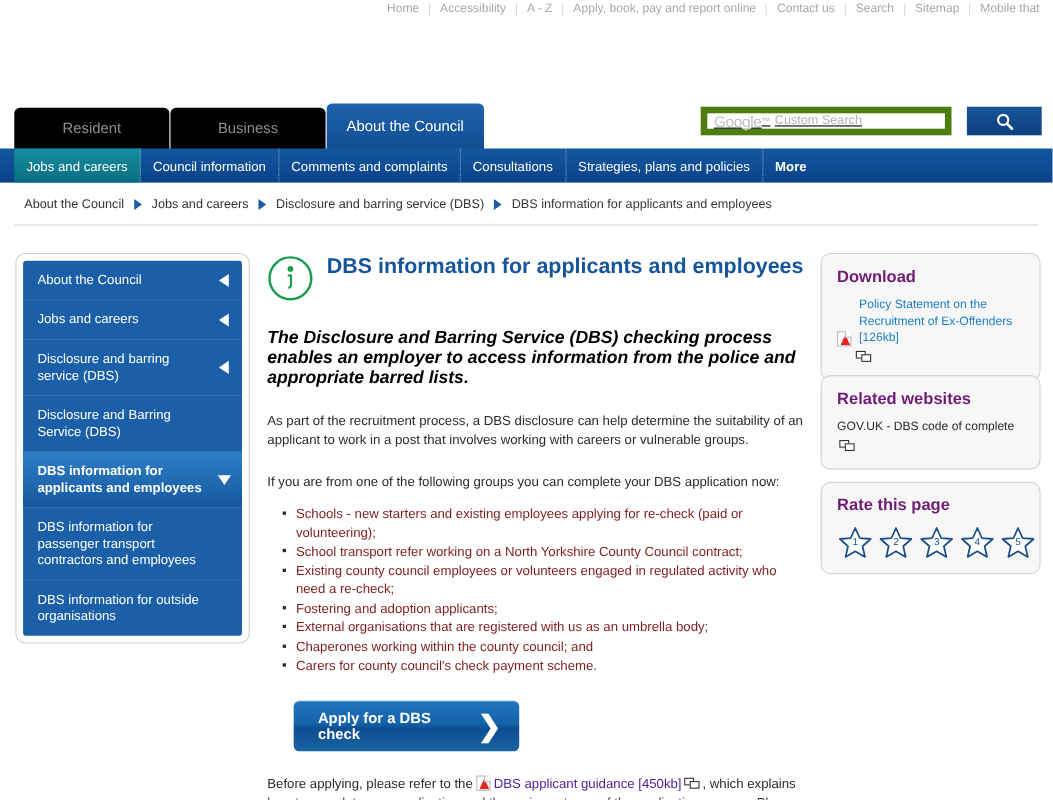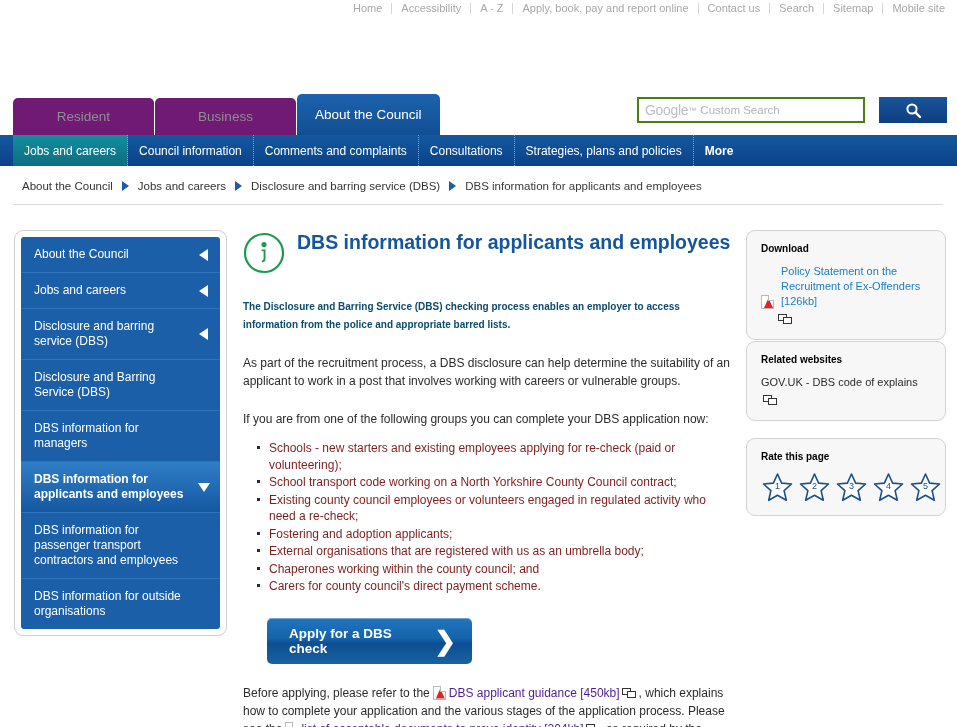--- a/index.html
+++ b/index.html
@@ -29,38 +29,38 @@
 
   
   .tabs {
     position: absolute; top: 94px; left: 13px;
     display: flex; align-items: flex-end;
   }
   .tab {
     height: 38px; line-height: 38px; padding: 0 18px;
     min-width: 141px; text-align: center;
     font-size: 13.5px; color: #8e8e8e;
-    background: #701a75;
+    background: #000000;
     border-radius: 5px 5px 0 0;
     margin-right: 1px;
     white-space: nowrap;
   }
   .tab.active {
     background: #1a5fa8;
     background: linear-gradient(180deg,#1d63ad 0%,#124d92 100%);
     color: #ffffff;
     height: 42px; line-height: 42px;
   }
 
   
   .searchbox {
     position: absolute; top: 97px; left: 637px;
     width: 228px; height: 26px;
-    border: 2px solid #4d7c0f; background: #fff;
-    display: flex; align-items: center; padding-left: 6px;
+    border: 6px solid #4d7c0f; background: #fff;
+    display: flex; align-items: center; padding-left: 6px; text-decoration: underline;
   }
   .searchbox .ph { font-size: 11.5px; color: #b3b3b3; }
   .searchbox .g1 { color:#bfbfbf; font-size:14px; letter-spacing:-0.3px; }
   .searchbtn {
     position: absolute; top: 97px; left: 879px;
     width: 68px; height: 26px;
     background: #11478c;
     background: linear-gradient(180deg,#1a5499 0%,#0d3f80 100%);
     display:flex; align-items:center; justify-content:center;
     border: none; cursor: pointer;
@@ -144,22 +144,22 @@
 
   
   .main { position:absolute; top:230px; left:243px; width:492px; }
   .title-row { display:flex; align-items:flex-start; }
   .info-icon { flex:0 0 auto; margin-right: 12px; margin-top: 2px; }
   h1 {
     margin: 0; font-size: 19.5px; line-height: 25px;
     color: #15559b; font-weight: bold;
   }
   .lede {
-    margin: 20px 0 0 0; font-size: 10px; line-height: 18px;
-    color: #0c4a6e; font-weight: bold;
+    margin: 20px 0 0 0; font-size: 16px; line-height: 18px;
+    color: #000000; font-weight: bold; font-style: italic;
   }
   p.body {
     margin: 20px 0 0 0; font-size: 12px; line-height: 18px; color: #2b2b2b;
   }
   ul.groups { margin: 12px 0 0 0; padding: 0 0 0 26px; }
   ul.groups li {
     font-size: 12px; line-height: 16.5px; color: #7f1d1d;
     margin-bottom: 1px; list-style: none; position: relative;
   }
   ul.groups li:before {
@@ -212,21 +212,21 @@
   
   .rpanel {
     position:absolute; left:746px; width:200px;
     border:1px solid #d3d3d3; border-radius:9px;
     background:#f7f7f7; padding:12px 14px;
   }
   #panel-download { top:230px; }
   #panel-related  { top:341px; }
   #panel-rate     { top:438px; }
   .rpanel h2 {
-    margin:0 0 10px 0; font-size:10px; color:#000000; font-weight:bold;
+    margin:0 0 10px 0; font-size:15px; color:#701a75; font-weight:bold;
   }
   .rpanel .dl-row { display:flex; align-items:flex-end; }
   .rpanel .dl-row .pdf-ico { flex:0 0 auto; margin-top:2px; margin-left:0; }
   .rpanel .dl-text { font-size:11px; line-height:15px; color:#1b7ec4; margin-left:4px; }
   .rpanel .rel-text { font-size:11px; line-height:15px; color:#2b2b2b; }
   .stars { display:flex; gap:4px; margin-top:2px; }
   .star { position:relative; width:33px; height:31px; cursor:pointer; }
   .star span {
     position:absolute; left:0; right:0; top:9px; text-align:center;
     font-size:9px; color:#1b4f86;
@@ -238,21 +238,21 @@
 <div class="page">
 
   <div class="utility" id="utility-nav">
       <a href="#">Home</a>
       <a href="#">Accessibility</a>
       <a href="#">A - Z</a>
       <a href="#">Apply, book, pay and report online</a>
       <a href="#">Contact us</a>
       <a href="#">Search</a>
       <a href="#">Sitemap</a>
-      <a href="#">Mobile site</a>
+      <a href="#">Mobile that</a>
     </div>
 
   <div class="header-blank"></div>
 
   <div class="tabs" id="primary-tabs">
       <div class="tab">Resident</div>
       <div class="tab">Business</div>
       <div class="tab active">About the Council</div>
     </div>
 
@@ -287,21 +287,20 @@
       <span class="crumb">DBS information for applicants and employees</span>
     </div>
   <div class="bc-rule"></div>
 
   <div class="lnav-wrap">
     <div class="lnav" id="left-nav">
         <div class="lnav-item"><span>About the Council</span><span class="arrow-left"></span></div>
         <div class="lnav-item"><span>Jobs and careers</span><span class="arrow-left"></span></div>
         <div class="lnav-item"><span>Disclosure and barring service (DBS)</span><span class="arrow-left"></span></div>
         <div class="lnav-item"><span>Disclosure and Barring Service (DBS)</span></div>
-        <div class="lnav-item"><span>DBS information for managers</span></div>
         <div class="lnav-item current"><span>DBS information for applicants and employees</span><span class="arrow-down"></span></div>
         <div class="lnav-item"><span>DBS information for passenger transport contractors and employees</span></div>
         <div class="lnav-item"><span>DBS information for outside organisations</span></div>
       </div>
   </div>
 
   <div class="main">
     <div class="title-row">
       <span class="info-icon">
         <svg width="42" height="42" viewBox="0 0 42 42">
@@ -312,26 +311,26 @@
       </span>
       <h1>DBS information for applicants and employees</h1>
     </div>
 
     <p class="lede">The Disclosure and Barring Service (DBS) checking process enables an employer to access information from the police and appropriate barred lists.</p>
     <p class="body">As part of the recruitment process, a DBS disclosure can help determine the suitability of an applicant to work in a post that involves working with careers or vulnerable groups.</p>
     <p class="body">If you are from one of the following groups you can complete your DBS application now:</p>
 
     <ul class="groups" id="groups-list">
         <li>Schools - new starters and existing employees applying for re-check (paid or volunteering);</li>
-        <li>School transport code working on a North Yorkshire County Council contract;</li>
+        <li>School transport refer working on a North Yorkshire County Council contract;</li>
         <li>Existing county council employees or volunteers engaged in regulated activity who need a re-check;</li>
         <li>Fostering and adoption applicants;</li>
         <li>External organisations that are registered with us as an umbrella body;</li>
         <li>Chaperones working within the county council; and</li>
-        <li>Carers for county council's direct payment scheme.</li>
+        <li>Carers for county council's check payment scheme.</li>
       </ul>
 
     <a class="cta" href="#">
       <span>Apply for a DBS check</span>
       <span class="chev">❯</span>
     </a>
 
     <p class="body">
       <span>Before applying, please refer to the</span><span class="pdf-ico"></span><a class="inline" href="#">DBS applicant guidance [450kb]</a><span class="ext-ico"><i class="back"></i><i class="front"></i></span><span>, which explains how to complete your application and the various stages of the application process. Please see the</span><span class="pdf-ico"></span><a class="inline" href="#">list of acceptable documents to prove identity [204kb]</a><span class="ext-ico"><i class="back"></i><i class="front"></i></span> <span>as required by the application.</span>
     </p>
@@ -343,21 +342,21 @@
     <h2>Download</h2>
     <div class="dl-row">
       <span class="pdf-ico"></span>
       <span class="dl-text">Policy Statement on the Recruitment of Ex-Offenders [126kb]</span>
     </div>
     <span class="ext-ico" style="margin-left:17px;"><i class="back"></i><i class="front"></i></span>
   </div>
 
   <div class="rpanel" id="panel-related">
     <h2>Related websites</h2>
-    <div class="rel-text">GOV.UK - DBS code of explains</div>
+    <div class="rel-text">GOV.UK - DBS code of complete</div>
     <span class="ext-ico"><i class="back"></i><i class="front"></i></span>
   </div>
 
   <div class="rpanel" id="panel-rate">
     <h2>Rate this page</h2>
     <div class="stars" id="rating-stars">
         <div class="star"><svg width="33" height="31" viewBox="0 0 33 31">
             <path d="M16.5 2 L20.6 11.1 L30.5 12 L23.1 18.6 L25.3 28.3 L16.5 23.2 L7.7 28.3 L9.9 18.6 L2.5 12 L12.4 11.1 Z" fill="#ffffff" stroke="#1b4f86" stroke-width="1.6" stroke-linejoin="round"></path>
           </svg><span>1</span></div>
         <div class="star"><svg width="33" height="31" viewBox="0 0 33 31">

